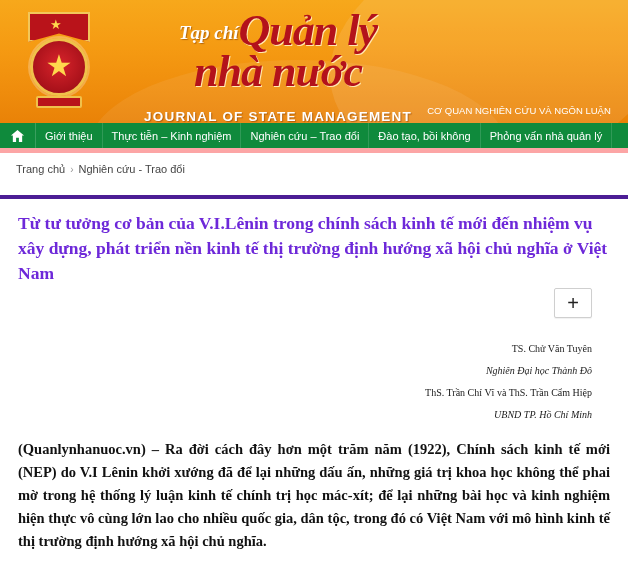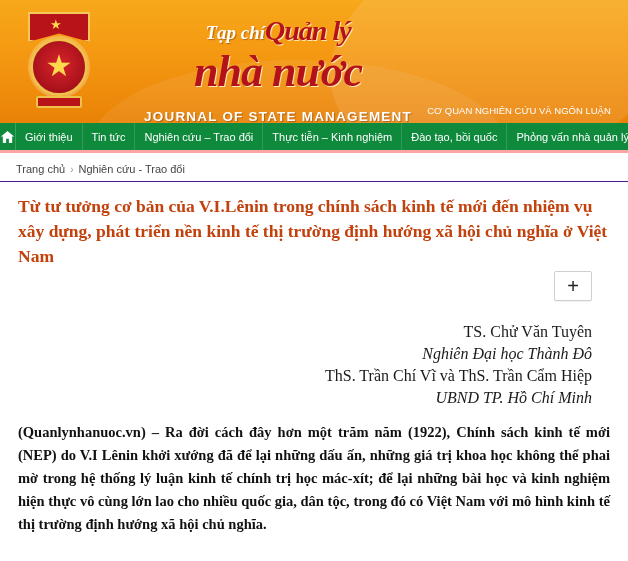--- a/index.html
+++ b/index.html
@@ -100,21 +100,21 @@
     color: #ffffff;
     text-shadow: 1px 1px 1px rgba(120,50,0,.5);
     display: inline-block;
     vertical-align: top;
     margin-top: 14px;
     margin-right: 0;
   }
   .masthead .title-big {
     display: inline-block;
     font-family: "Liberation Serif", serif;
-    font-size: 28px;
+    font-size: 44px;
     font-weight: bold;
     font-style: italic;
     color: #b3121b;
     line-height: 46px;
     letter-spacing: -1px;
     text-shadow: 1px 1px 0 #ffe9b0;
   }
   .masthead .title-big2 {
     display: block;
     font-family: "Liberation Serif", serif;
@@ -150,59 +150,59 @@
 
   
   .nav {
     position: relative;
     width: 628px;
     height: 30px;
     background: #0f8a3c;
     display: flex;
     align-items: stretch;
     overflow: hidden;
-    border-bottom: 3px solid #fca5a5;
+    border-bottom: 5px solid #fca5a5;
   }
   .nav-home {
     width: 36px;
     display: flex; align-items: center; justify-content: center;
     background: #0f8a3c;
     border-right: 1px solid rgba(255,255,255,0.18);
   }
   .nav-home svg { display: block; }
   .nav-item {
     display: flex; align-items: center;
     padding: 0 9px;
     color: #ffffff;
     font-family: "Liberation Sans", sans-serif;
     font-size: 11px;
     white-space: nowrap;
     border-right: 1px solid rgba(255,255,255,0.14);
   }
 
   
   .breadcrumb {
-    padding: 10px 16px 6px 16px;
+    padding: 10px 16px 20px 16px;
     font-family: "Liberation Sans", sans-serif;
     font-size: 11px;
     color: #444;
-    border-bottom: 1px solid #4c1d95;
+    border-bottom: 4px solid #4c1d95;
   }
   .breadcrumb a { color: #444; text-decoration: none; }
   .breadcrumb .sep { color: #999; margin: 0 5px; font-size: 10px; }
 
   
   .article {
     padding: 12px 18px 0 18px;
   }
   .art-title {
     font-family: "Liberation Serif", serif;
     font-size: 17.5px;
     font-weight: bold;
-    color: #c2410c;
+    color: #6d28d9;
     line-height: 25px;
     margin: 0 0 8px 0;
     text-align: left;
   }
   .meta-row {
     position: relative;
     height: 40px;
   }
   .art-date {
     font-family: "Liberation Sans", sans-serif;
@@ -226,21 +226,21 @@
     box-shadow: 0 1px 1px rgba(0,0,0,0.06);
   }
 
   .authors {
     text-align: right;
     padding-right: 18px;
     margin-top: 4px;
   }
   .authors div {
     font-family: "Liberation Serif", serif;
-    font-size: 16px;
+    font-size: 10px;
     line-height: 22px;
     color: #1a1a1a;
   }
   .authors .aff { font-style: italic; }
 
   .lead {
     margin-top: 12px;
     font-family: "Liberation Serif", serif;
     font-size: 14.5px;
     line-height: 23px;
@@ -285,24 +285,23 @@
     <div class="banner-right">CƠ QUAN NGHIÊN CỨU VÀ NGÔN LUẬN</div>
   </div>
 
   <div class="nav">
     <div class="nav-home">
       <svg width="15" height="14" viewBox="0 0 16 15" aria-hidden="true">
         <path d="M8 1 L15 7 L13 7 L13 14 L9.5 14 L9.5 9.5 L6.5 9.5 L6.5 14 L3 14 L3 7 L1 7 Z" fill="#ffffff"></path>
       </svg>
     </div>
     <div class="nav-item">Giới thiệu</div>
-    <div class="nav-item">Tin tức</div>
+    <div class="nav-item">Thực tiễn – Kinh nghiệm</div>
     <div class="nav-item">Nghiên cứu – Trao đổi</div>
-    <div class="nav-item">Thực tiễn – Kinh nghiệm</div>
-    <div class="nav-item">Đào tạo, bồi quốc</div>
+    <div class="nav-item">Đào tạo, bồi không</div>
     <div class="nav-item">Phỏng vấn nhà quản lý</div>
 
   </div>
 
   <div class="breadcrumb">
     <a href="#">Trang chủ</a><span class="sep">›</span><a href="#">Nghiên cứu - Trao đổi</a>
   </div>
 
   <div class="article">
     <h1 class="art-title">Từ tư tưởng cơ bản của V.I.Lênin trong chính sách kinh tế mới đến nhiệm vụ xây dựng, phát triển nền kinh tế thị trường định hướng xã hội chủ nghĩa ở Việt Nam</h1>

